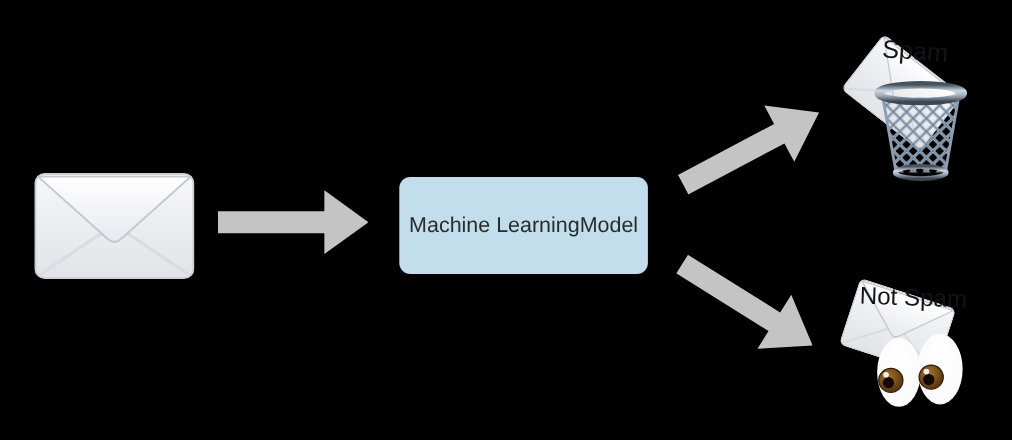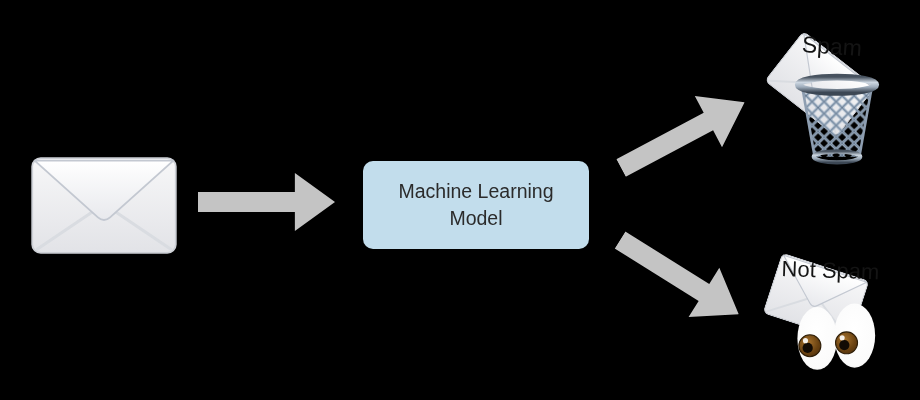--- a/index.html
+++ b/index.html
@@ -25,21 +25,21 @@
   .arrow-h{left:198px;top:172px;width:137px;height:60px;}
   .arrow-up{left:621px;top:138px;width:140px;height:60px;
             transform:rotate(-28deg);transform-origin:0 50%;}
   .arrow-down{left:620px;top:210px;width:140px;height:60px;
               transform:rotate(32deg);transform-origin:0 50%;}
 
   
   .ml-box{
     left:363px;top:161px;width:226px;height:88px;
     background:var(--box-fill);border-radius:10px;
-    display:flex;flex-direction:column;align-items:center;justify-content:center;
+    display:flex;align-items:center;justify-content:center;
     color:var(--box-text);font-size:19.5px;line-height:27px;text-align:center;
   }
 
   
   .env-spam{left:774px;top:52px;width:92px;height:64px;transform:rotate(38deg);}
   .trash{left:794px;top:72px;width:86px;height:95px;}
   .label-spam{left:803px;top:31px;font-size:23px;color:var(--label);
               transform:rotate(4deg);transform-origin:0 0;white-space:nowrap;}
 
   

